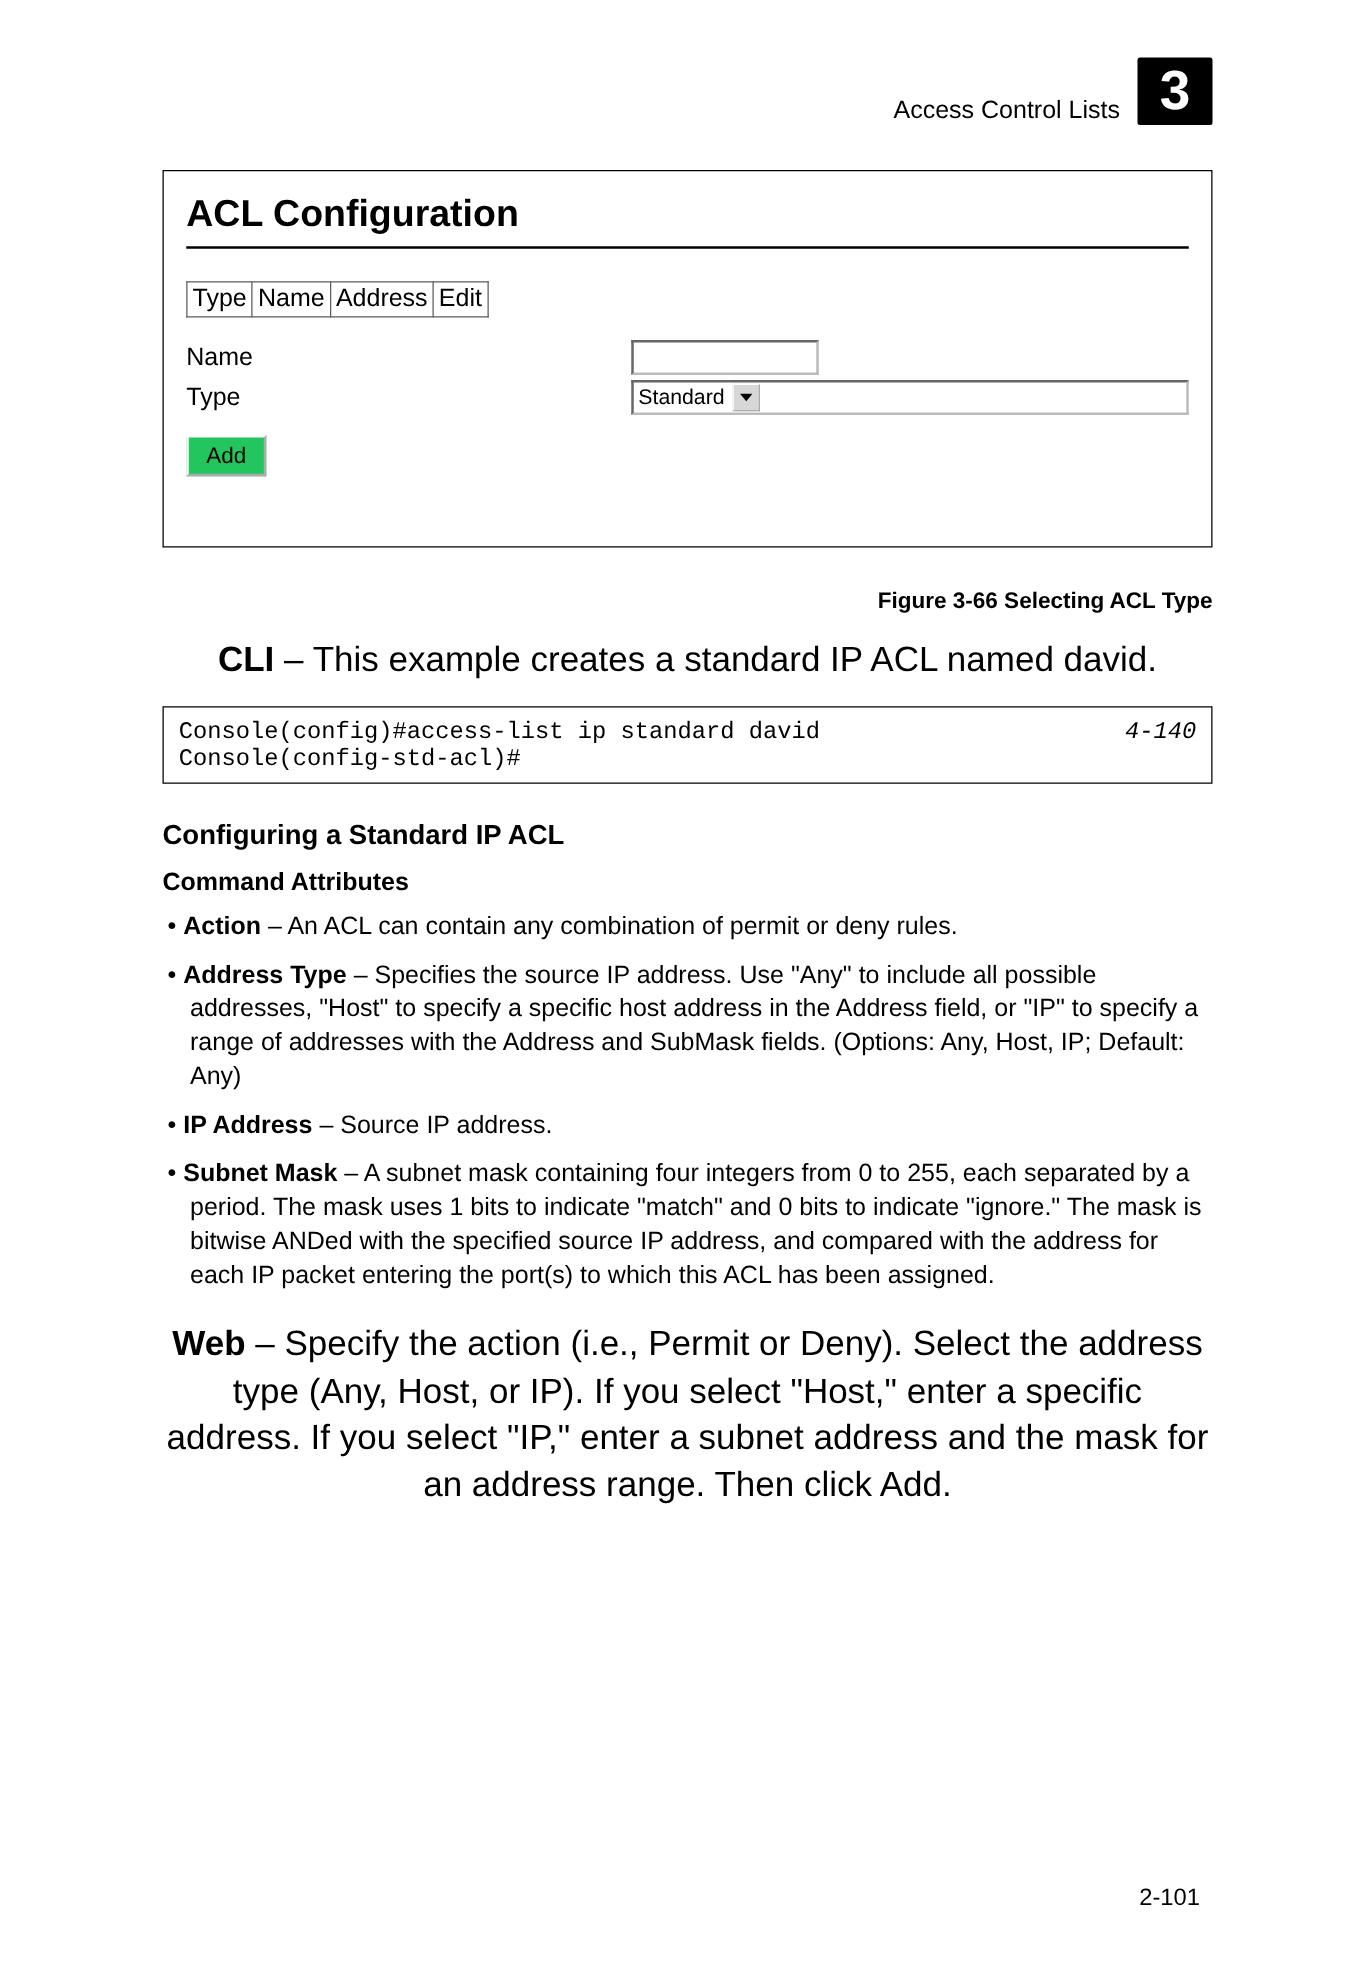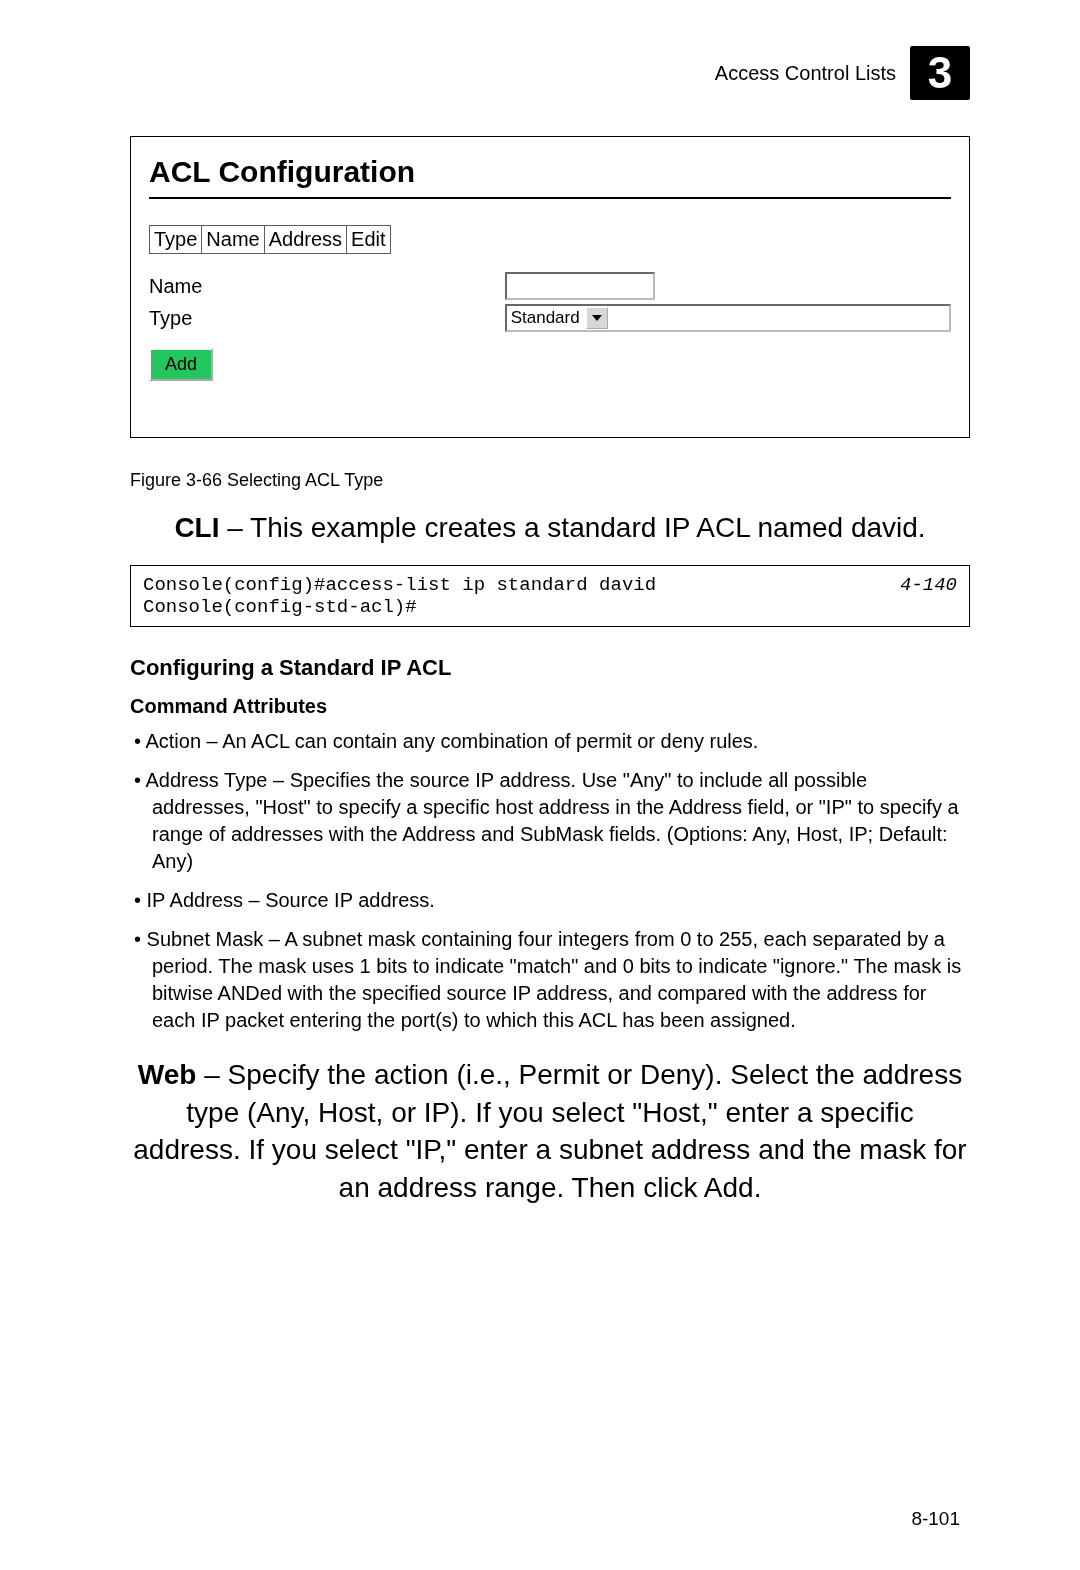--- a/index.html
+++ b/index.html
@@ -6,21 +6,21 @@
     body {
       width:1080px; height:1570px;
       font-family:Arial,Helvetica,sans-serif;
       color:#000; background:#fff;
       position:relative;
     }
     .page {
       padding:46px 110px 0 130px;
     }
     .header {
-      display:flex; align-items:center; justify-content:flex-end;
+      display:flex; align-items:flex-end; justify-content:flex-end;
       gap:14px; margin-bottom:36px;
     }
     .header-text { font-size:20px; }
     .chapter-box {
       width:60px; height:54px;
       background:#000; color:#fff;
       font-weight:900; font-size:44px;
       display:flex; align-items:center; justify-content:center;
       border-radius:2px;
       font-family:Arial,sans-serif;
@@ -83,22 +83,22 @@
 
     .add-btn {
       font-size:18px;
       padding:4px 14px;
       background:#22c55e;
       border:2px outset #fff;
       cursor:pointer;
     }
 
     .figure-caption {
-      text-align:left;
-      font-weight:400;
+      text-align:right;
+      font-weight:700;
       font-size:18px;
       margin-bottom:18px;
     }
 
     .para {
       font-size:28px;
       line-height:1.35;
       margin-bottom:18px;
       text-align:center;
     }
@@ -130,21 +130,21 @@
       margin-bottom:22px;
     }
     ul.attrs li {
       font-size:20px; line-height:1.35;
       margin-bottom:12px;
       text-indent:-18px;
     }
     ul.attrs li::before {
       content:"•  ";
     }
-    ul.attrs strong { font-weight:400;text-align:right; }
+    ul.attrs strong { font-weight:700;text-align:right; }
 
     .page-num {
       position:absolute;
       bottom:40px; right:120px;
       font-size:19px;
     }
   </style>
 </head>
 <body>
 
@@ -207,13 +207,13 @@
     <li><strong>IP Address</strong><span> – Source IP address.</span></li>
     <li><strong>Subnet Mask</strong><span> – A subnet mask containing four integers from 0 to 255, each separated by a period. The mask uses 1 bits to indicate "match" and 0 bits to indicate "ignore." The mask is bitwise ANDed with the specified source IP address, and compared with the address for each IP packet entering the port(s) to which this ACL has been assigned.</span></li>
   </ul>
 
   <p class="para">
     <strong>Web</strong><span> – Specify the action (i.e., Permit or Deny). Select the address type (Any, Host, or IP). If you select "Host," enter a specific address. If you select "IP," enter a subnet address and the mask for an address range. Then click Add.</span>
   </p>
 
 </div>
 
-<div class="page-num">8-101</div>
+<div class="page-num">2-101</div>
 
 </body></html>

